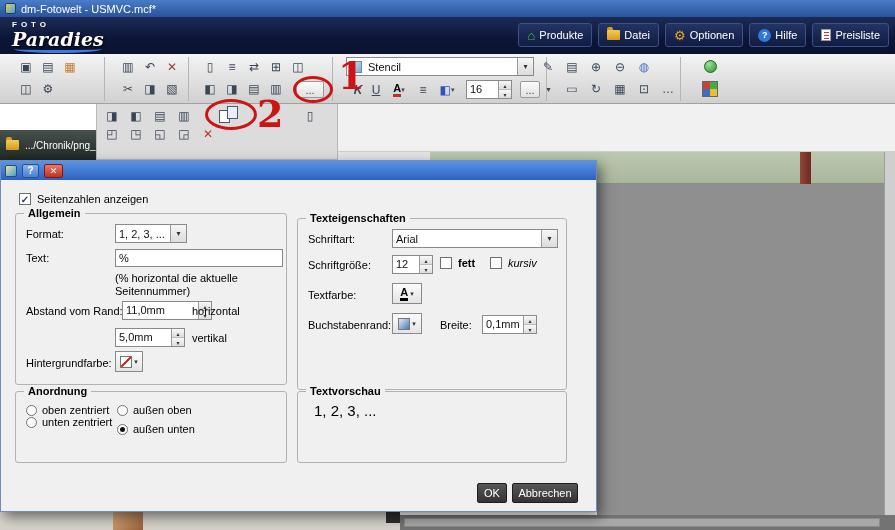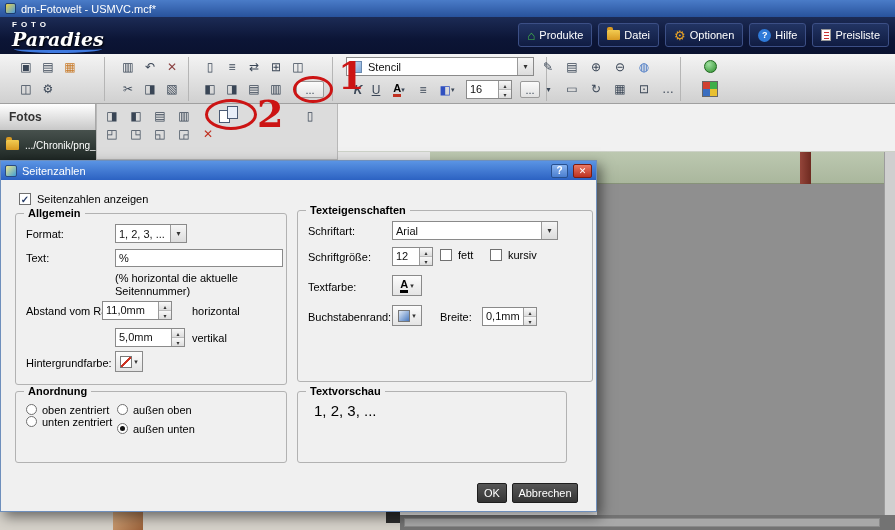--- a/index.html
+++ b/index.html
@@ -80,31 +80,31 @@
 .dlg-title .t{flex:1}
 .dlg-help{width:17px;height:14px;border-radius:2px;background:linear-gradient(#8ab4f0,#4a7ed0);border:1px solid #28508f;color:#fff;font-size:10px;font-weight:bold;display:flex;align-items:center;justify-content:center}
 .dlg-close{width:19px;height:14px;border-radius:2px;background:linear-gradient(#ea7a66,#bd3221);border:1px solid #7d1c12;color:#fff;font-size:9px;display:flex;align-items:center;justify-content:center}
 .dlg-body{position:relative;height:333px}
 .group{position:absolute;border:1px solid #b2b2b2;border-radius:3px}
 .group>.g-title{position:absolute;top:-7px;left:8px;background:#f0f0f0;padding:0 4px;font-weight:bold;font-size:11px;white-space:nowrap}
 .lbl{position:absolute;white-space:nowrap;font-size:11px}
 .input{position:absolute;height:18px;background:#fff;border:1px solid #8a8a8a;font-size:11px;padding:2px 3px;color:#111}
 .cbx{position:absolute;display:flex;align-items:center;gap:6px;white-space:nowrap}
 .cbx .c{width:12px;height:12px;background:#fff;border:1px solid #707070;display:flex;align-items:center;justify-content:center;font-size:10px;font-weight:bold;color:#243a66;flex:none}
-.opt{position:absolute;display:flex;align-items:flex-start;gap:5px;white-space:nowrap}
+.opt{position:absolute;display:flex;align-items:center;gap:5px;white-space:nowrap}
 .opt .r{width:11px;height:11px;background:#fff;border:1px solid #707070;border-radius:50%;position:relative;flex:none}
 .opt .r.sel::after{content:"";position:absolute;left:2px;top:2px;width:5px;height:5px;background:#111;border-radius:50%}
 .color-btn{position:absolute;height:21px;border:1px solid #8a8a8a;background:linear-gradient(#fcfcfc,#e4e4e4);display:flex;align-items:center;justify-content:center;gap:2px;font-size:7px;color:#333}
 .swatch-bg{width:12px;height:12px;border:1px solid #777;background:linear-gradient(135deg,#ffffff 42%,#cc3322 42% 58%,#ffffff 58%)}
 .swatch-eye{width:12px;height:12px;border:1px solid #777;background:linear-gradient(135deg,#dfe9f5,#4a7ac0)}
 .tf-a{font-size:11px;font-weight:bold;color:#000;border-bottom:3px solid #000;line-height:11px}
 .btn-dark{position:absolute;height:20px;background:linear-gradient(#565656,#343434);border:1px solid #1e1e1e;border-radius:2px;color:#fff;font-size:11px;display:flex;align-items:center;justify-content:center}
 .preview-text{position:absolute;font-size:15px;color:#000;white-space:nowrap}
 .hint{position:absolute;font-size:11px;color:#000;line-height:13px;white-space:nowrap}
-.b{font-weight:normal}.i{}
+.b{font-weight:bold}.i{font-style:italic}
 
 
 .a-circ{position:absolute;border:3px solid #cc1414;border-radius:50%;z-index:60}
 .a-num{position:absolute;font-family:"DejaVu Serif",serif;font-weight:bold;font-size:38px;color:#cc1414;z-index:60;line-height:1}
 </style>
 </head>
 <body>
 
 <div class="screen">
 
@@ -234,21 +234,20 @@
   <div class="green-band"></div>
   <div class="red-stripe"></div>
   <div class="workspace"></div>
   <div class="vscroll"></div>
   <div class="bottom-left"></div>
   <div class="photo-frag"></div>
   <div class="dark-sq"></div>
   <div class="bottom-right"></div>
   <div class="hscroll"></div>
 
-  <div class="fotos-hdr">Fotos</div>
   <div class="pathbar">
     <span class="folder-ico"></span>
     <span>.../Chronik/png_</span>
   </div>
 
   <div class="xpanel"></div>
   <div class="ti" style="left:102px;top:107px;z-index:7">◨</div>
   <div class="ti" style="left:126px;top:107px;z-index:7">◧</div>
   <div class="ti" style="left:150px;top:107px;z-index:7">▤</div>
   <div class="ti" style="left:174px;top:107px;z-index:7">▥</div>
@@ -260,21 +259,20 @@
   <div class="ti" style="left:102px;top:125px;z-index:7">◰</div>
   <div class="ti" style="left:126px;top:125px;z-index:7">◳</div>
   <div class="ti" style="left:150px;top:125px;z-index:7">◱</div>
   <div class="ti" style="left:174px;top:125px;z-index:7">◲</div>
   <div class="ti" style="left:198px;top:125px;color:#c03020;z-index:7">✕</div>
 
 
   <div class="dialog">
     <div class="dlg-title">
       <span class="dlg-ico"></span>
-      <span class="t">Seitenzahlen</span>
       <span class="dlg-help">?</span>
       <span class="dlg-close">✕</span>
     </div>
     <div class="dlg-body">
 
       <div class="cbx" style="left:18px;top:13px">
         <span class="c">✓</span>
         <span>Seitenzahlen anzeigen</span>
       </div>
 
@@ -283,21 +281,21 @@
         <span class="lbl" style="left:10px;top:14px">Format:</span>
         <div class="combo" style="left:99px;top:10px;width:72px">
           <span class="c-val">1, 2, 3, ...</span>
           <span class="c-arrow">▾</span>
         </div>
         <span class="lbl" style="left:10px;top:38px">Text:</span>
         <div class="input" style="left:99px;top:35px;width:168px">%</div>
         <div class="hint" style="left:99px;top:58px">(% horizontal die aktuelle</div>
         <div class="hint" style="left:99px;top:71px">Seitennummer)</div>
         <span class="lbl" style="left:10px;top:91px">Abstand vom Rand:</span>
-        <div class="spin" style="left:86px;top:87px;width:70px">
+        <div class="spin" style="left:106px;top:87px;width:90px">
           <span class="s-val">11,0mm</span>
           <span class="s-btns">
               <span class="s-up">▴</span>
               <span class="s-dn">▾</span>
             </span>
         </div>
         <span class="lbl" style="left:176px;top:91px">horizontal</span>
         <div class="spin" style="left:99px;top:114px;width:70px">
           <span class="s-val">5,0mm</span>
           <span class="s-btns">
@@ -306,21 +304,21 @@
             </span>
         </div>
         <span class="lbl" style="left:176px;top:118px">vertikal</span>
         <span class="lbl" style="left:10px;top:143px">Hintergrundfarbe:</span>
         <div class="color-btn" style="left:99px;top:137px;width:28px">
           <span class="swatch-bg"></span>
           <span>▾</span>
         </div>
       </div>
 
-      <div class="group" style="left:296px;top:30px;width:296px;height:172px">
+      <div class="group" style="left:296px;top:38px;width:270px;height:172px">
         <span class="g-title">Texteigenschaften</span>
         <span class="lbl" style="left:10px;top:14px">Schriftart:</span>
         <div class="combo" style="left:94px;top:10px;width:166px">
           <span class="c-val">Arial</span>
           <span class="c-arrow">▾</span>
         </div>
         <span class="lbl" style="left:10px;top:40px">Schriftgröße:</span>
         <div class="spin" style="left:94px;top:36px;width:41px">
           <span class="s-val">12</span>
           <span class="s-btns">

